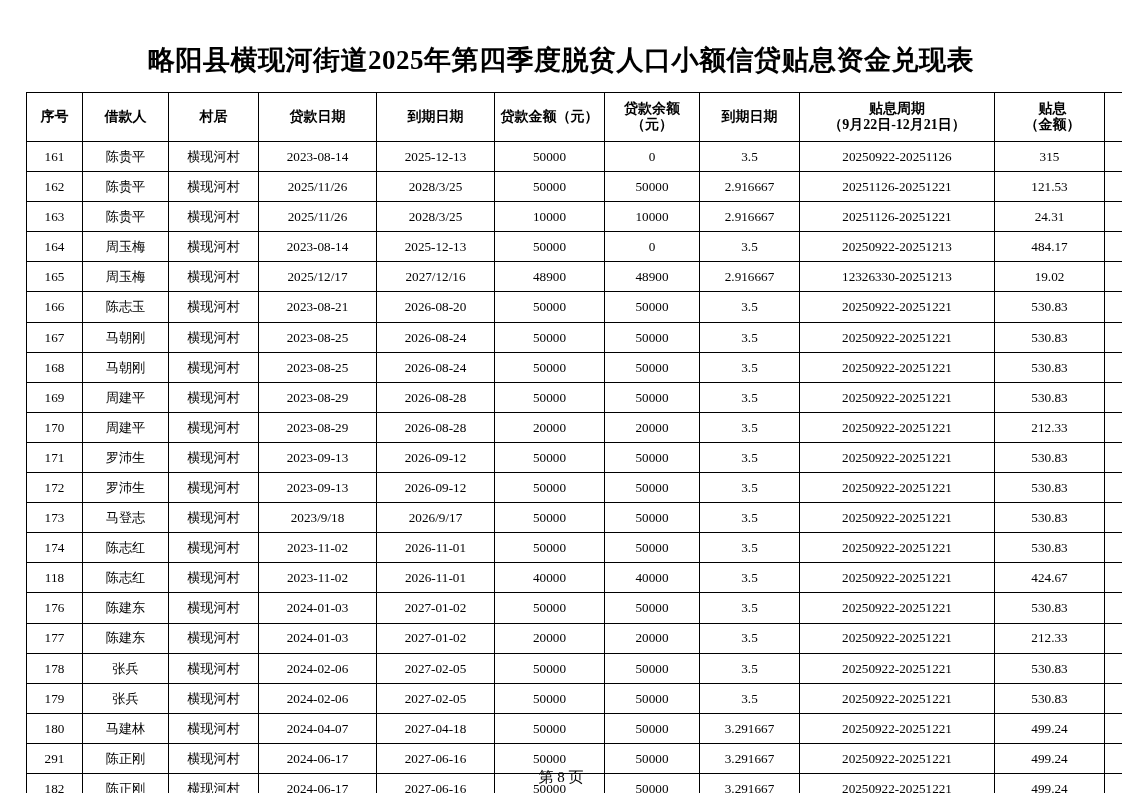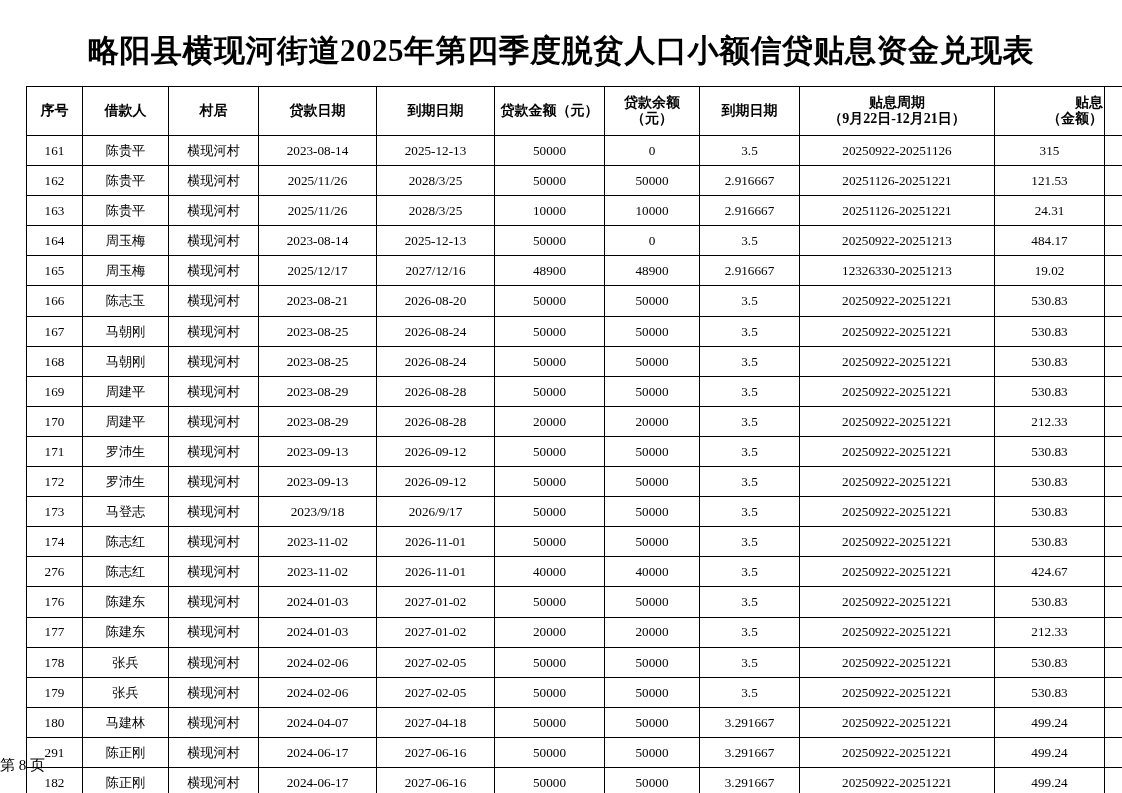--- a/index.html
+++ b/index.html
@@ -18,25 +18,26 @@
     position: relative;
     width: 1122px;
     height: 793px;
     box-sizing: border-box;
     padding: 0 26px;
   }
   .doc-title {
     text-align: center;
     font-family: "Liberation Serif", "DejaVu Serif", serif;
     font-weight: bold;
-    font-size: 31px;
+    font-size: 27px;
     letter-spacing: 0.5px;
     padding-top: 30px;
     padding-bottom: 14px;
     color: #000;
+    margin-top: 12px;
   }
   table.grid {
     width: 1070px;
     border-collapse: collapse;
     table-layout: fixed;
     margin: 0 auto;
   }
   table.grid th, table.grid td {
     border: 1px solid #000000;
     text-align: center;
@@ -59,40 +60,40 @@
   }
   .th-two-line {
     line-height: 1.25;
   }
   .th-period {
     font-size: 13px;
     line-height: 1.25;
   }
   .th-amount-wrap {
     display: block;
-    text-align: right;
+    text-align: center;
     padding-left: 6px;
   }
   .col-seq { width: 56px; }
   .col-name { width: 86px; }
   .col-village { width: 90px; }
   .col-loandate { width: 118px; }
   .col-duedate { width: 118px; }
   .col-amount { width: 110px; }
   .col-balance { width: 95px; }
   .col-rate { width: 100px; }
   .col-period { width: 195px; }
   .col-subsidy { width: 110px; }
   .col-remark { width: 82px; }
   .page-footer {
     position: absolute;
     left: 0;
     right: 0;
     bottom: 18px;
-    text-align: left;
+    text-align: center;
     font-size: 15px;
     font-family: "Liberation Serif", "DejaVu Serif", serif;
     color: #000;
   }
 </style>
 </head>
 <body>
 
 <div class="page">
 
@@ -313,21 +314,21 @@
           <td>2023-11-02</td>
           <td>2026-11-01</td>
           <td>50000</td>
           <td>50000</td>
           <td>3.5</td>
           <td>20250922-20251221</td>
           <td>530.83</td>
           <td></td>
         </tr>
         <tr>
-          <td>276</td>
+          <td>118</td>
           <td>陈志红</td>
           <td>横现河村</td>
           <td>2023-11-02</td>
           <td>2026-11-01</td>
           <td>40000</td>
           <td>40000</td>
           <td>3.5</td>
           <td>20250922-20251221</td>
           <td>424.67</td>
           <td></td>

